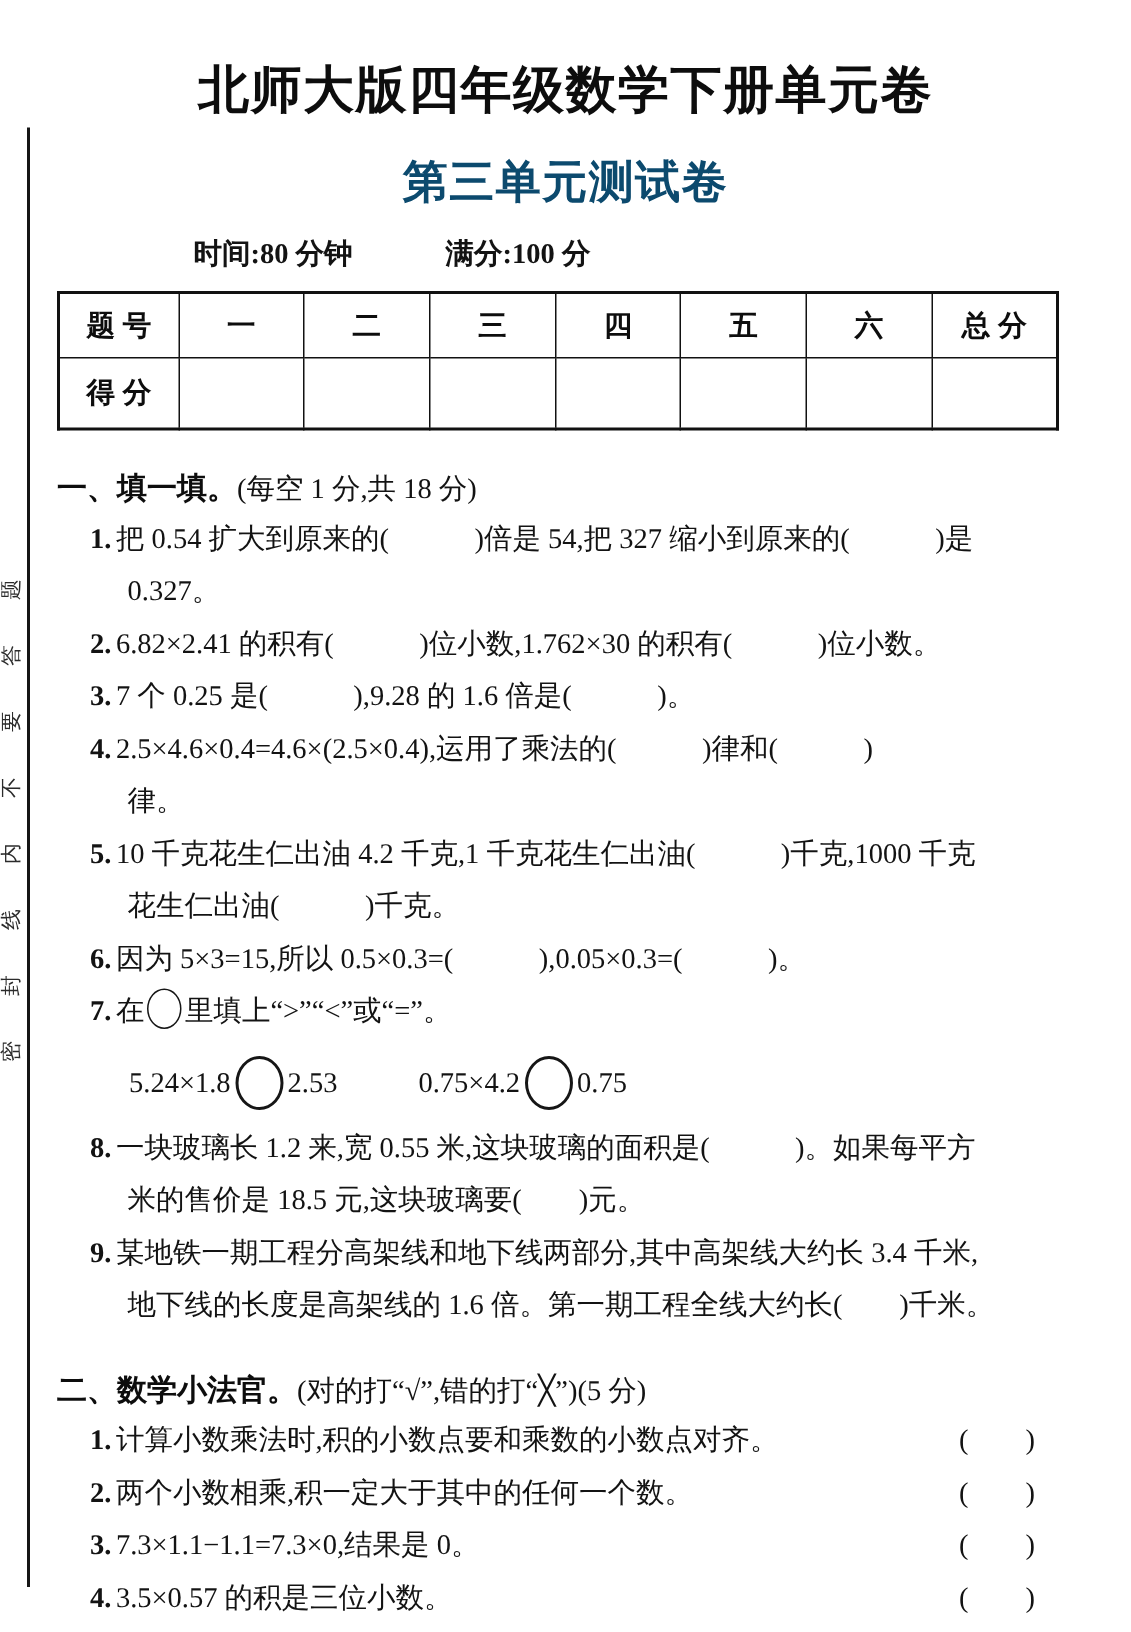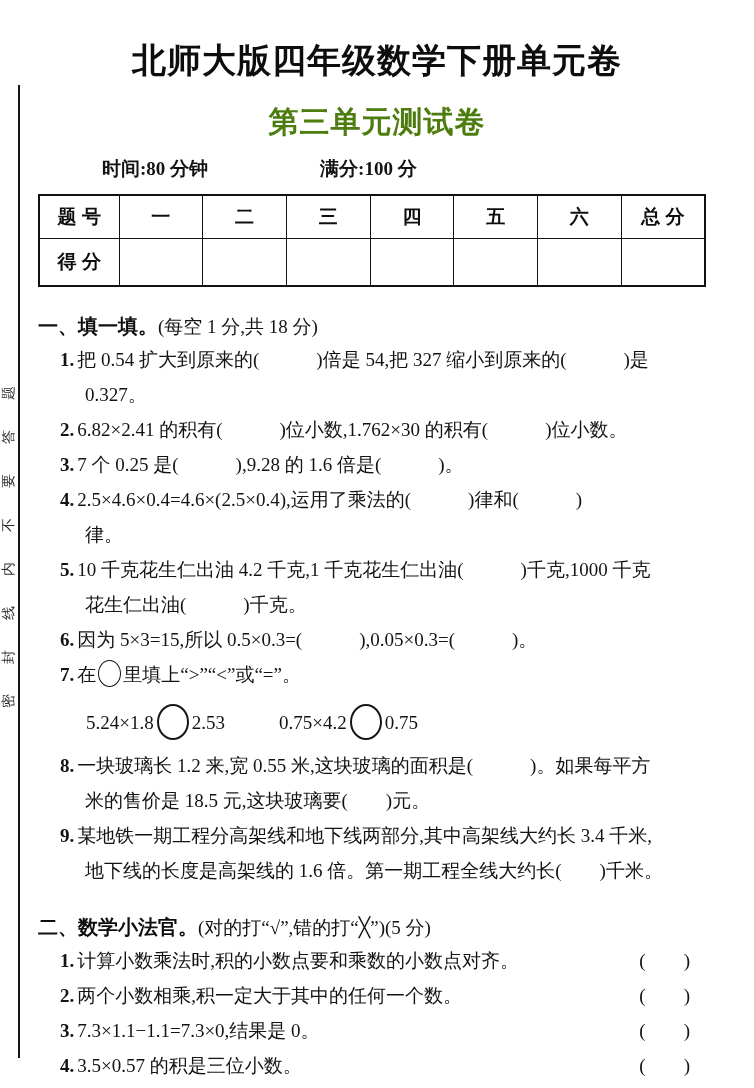--- a/index.html
+++ b/index.html
@@ -12,25 +12,25 @@
   .seal-text{position:absolute;left:0;top:386px;width:17px;display:flex;flex-direction:column;
              align-items:center;gap:30px;}
   .seal-text span{display:block;font-size:14px;line-height:14px;color:#2b2b2b;
                   transform:rotate(-90deg);}
 
   .content{position:absolute;left:38px;top:0;width:678px;}
 
   .title{margin:40px 0 0;text-align:center;font-size:34px;line-height:40px;font-weight:700;
          letter-spacing:1px;font-family:"Liberation Sans","DejaVu Sans",sans-serif;color:#0d0d0d;}
   .subtitle{margin:24px 0 0;text-align:center;font-size:30px;line-height:36px;font-weight:700;
-            letter-spacing:1px;font-family:"Liberation Sans","DejaVu Sans",sans-serif;color:#4d7c0f;}
+            letter-spacing:1px;font-family:"Liberation Sans","DejaVu Sans",sans-serif;color:#0c4a6e;}
 
   .info-row{display:flex;margin-top:16px;height:24px;font-size:19px;font-weight:600;}
-  .info-time{margin-left:64px;}
-  .info-score{margin-left:112px;}
+  .info-time{margin-left:91px;}
+  .info-score{margin-left:62px;}
 
   table.score{border-collapse:collapse;margin-top:14px;width:668px;table-layout:fixed;
               border:2.5px solid #111;}
   table.score th,table.score td{border:1.4px solid #111;padding:0;text-align:center;
               font-family:"Liberation Sans","DejaVu Sans",sans-serif;
               font-size:19px;font-weight:700;color:#0d0d0d;}
   table.score tr.r1 th{height:42px;}
   table.score tr.r2 th,table.score tr.r2 td{height:46px;}
 
   .section-heading{margin-top:24px;font-size:20px;line-height:30px;}

